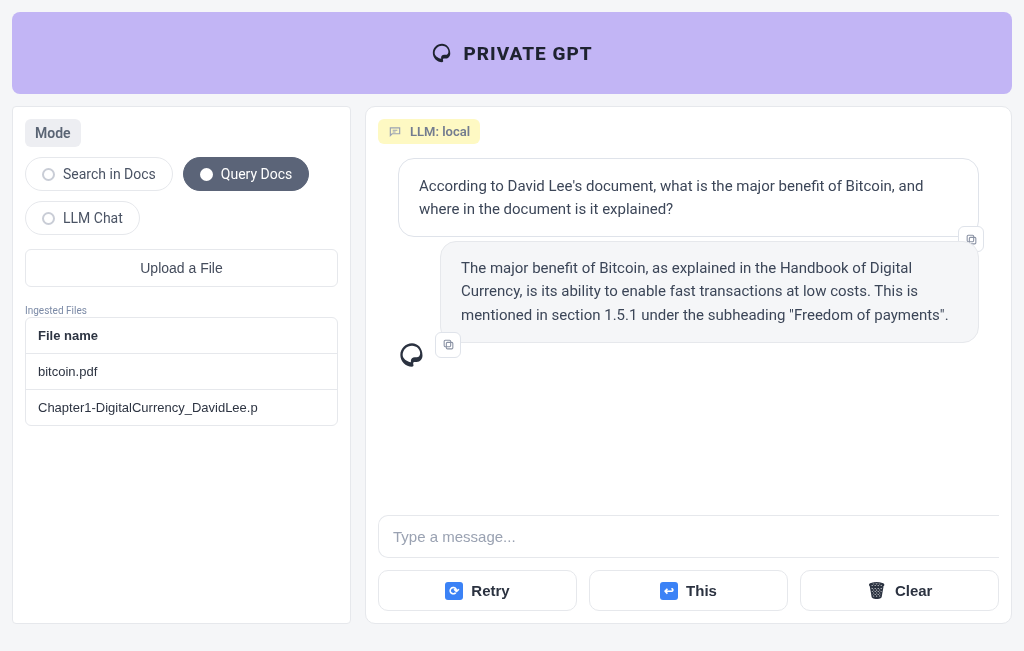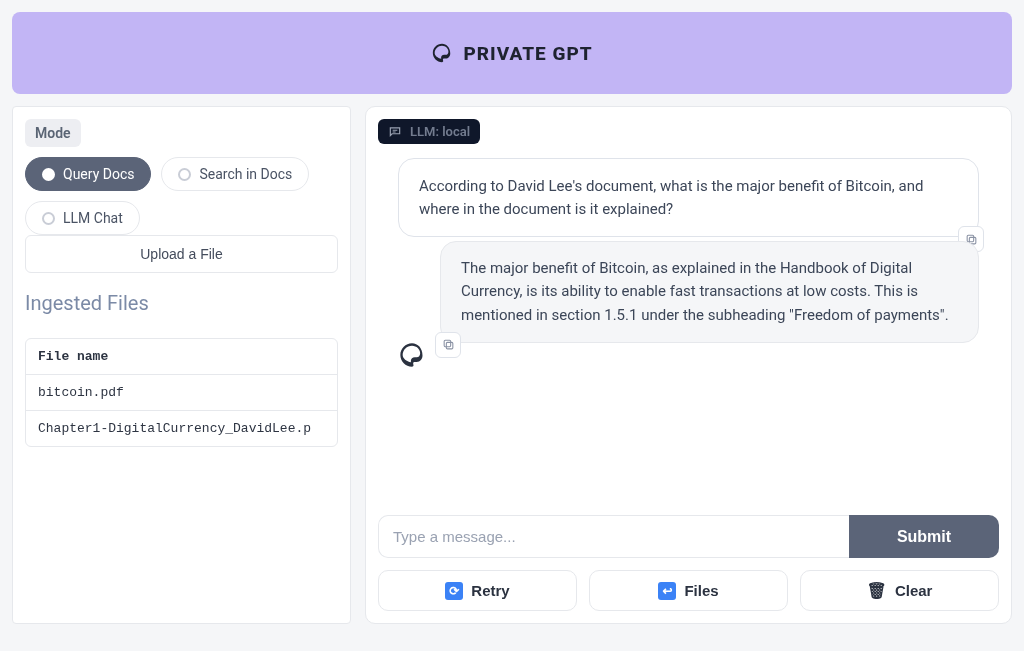--- a/index.html
+++ b/index.html
@@ -91,41 +91,42 @@
   }
   .radio-opt.selected .radio-circle::after {
     content: "";
     position: absolute;
     top: 2px; left: 2px;
     width: 5px; height: 5px;
     border-radius: 50%;
     background: #fff;
   }
   .upload-btn {
+    margin-top: 14px;
     width: 100%;
     background: #fff;
     border: 1px solid #e6e8ec;
     border-radius: 6px;
     padding: 10px;
     font-size: 14px;
     color: #444c5c;
     cursor: pointer;
     font-weight: 500;
   }
   .ingested-label {
     margin-top: 18px;
-    font-size: 20px;
+    font-size: 10px;
     color: #7b8aa6;
   }
   .file-table {
-    margin-top: 23px;
+    margin-top: 1px;
     border: 1px solid #e6e8ec;
     border-radius: 6px;
     overflow: hidden;
-    font-family: Liberation Mono, monospace;
+    font-family: Liberation Sans, sans-serif;
     font-size: 13px;
   }
   .file-row {
     padding: 10px 12px;
     border-bottom: 1px solid #e6e8ec;
     white-space: nowrap;
     overflow: hidden;
     text-overflow: clip;
     color: #2d3442;
   }
@@ -139,21 +140,21 @@
     border-radius: 10px;
     display: flex;
     flex-direction: column;
     padding: 12px;
     min-width: 0;
   }
   .llm-badge {
     display: inline-flex;
     align-items: center;
     gap: 8px;
-    background: #0f172a;
+    background: #fef9c3;
     border-radius: 6px;
     padding: 5px 10px;
     font-size: 13px;
     color: #737c8f;
     font-weight: 600;
     width: fit-content;
   }
   .messages {
     flex: 1;
     padding: 14px 20px 0 20px;
@@ -267,27 +268,27 @@
     <span>PRIVATE GPT</span>
   </div>
 </div>
 
 <div class="main">
 
   <div class="sidebar">
     <div class="mode-label">Mode</div>
 
     <div class="radio-group">
+      <div class="radio-opt">
+        <span class="radio-circle"></span>
+        <span>Search in Docs</span>
+      </div>
       <div class="radio-opt selected">
         <span class="radio-circle"></span>
         <span>Query Docs</span>
-      </div>
-      <div class="radio-opt">
-        <span class="radio-circle"></span>
-        <span>Search in Docs</span>
       </div>
       <div class="radio-opt">
         <span class="radio-circle"></span>
         <span>LLM Chat</span>
       </div>
     </div>
 
     <button class="upload-btn">Upload a File</button>
 
     <div class="ingested-label">Ingested Files</div>
@@ -333,31 +334,30 @@
                 <rect x="4" y="4" width="12" height="12" rx="2" fill="none" stroke="#8a92a4" stroke-width="2"></rect>
               </svg>
           </div>
         </div>
       </div>
 
     </div>
 
     <div class="input-row">
       <input class="msg-input" placeholder="Type a message..." style="">
-      <button class="submit-btn">Submit</button>
     </div>
 
     <div class="action-row">
       <button class="action-btn">
         <span style="display:inline-flex;width:18px;height:18px;background:#3b82f6;border-radius:3px;align-items:center;justify-content:center;color:#fff;font-size:12px;">⟳</span>
         <span>Retry</span>
       </button>
       <button class="action-btn">
         <span style="display:inline-flex;width:18px;height:18px;background:#3b82f6;border-radius:3px;align-items:center;justify-content:center;color:#fff;font-size:12px;">↩</span>
-        <span>Files</span>
+        <span>This</span>
       </button>
       <button class="action-btn">
         <span style="font-size:16px;">🗑</span>
         <span>Clear</span>
       </button>
     </div>
 
   </div>
 </div>
 

